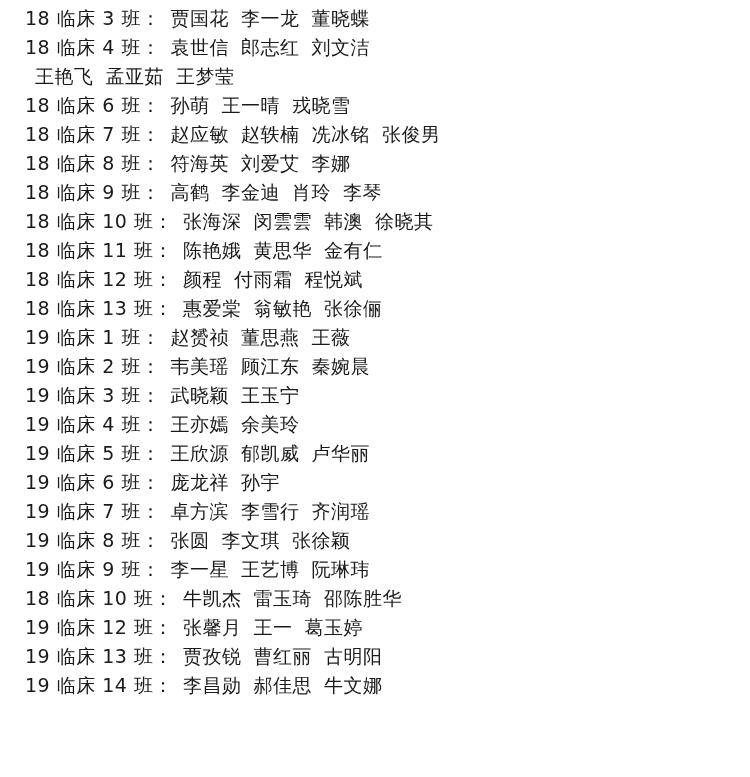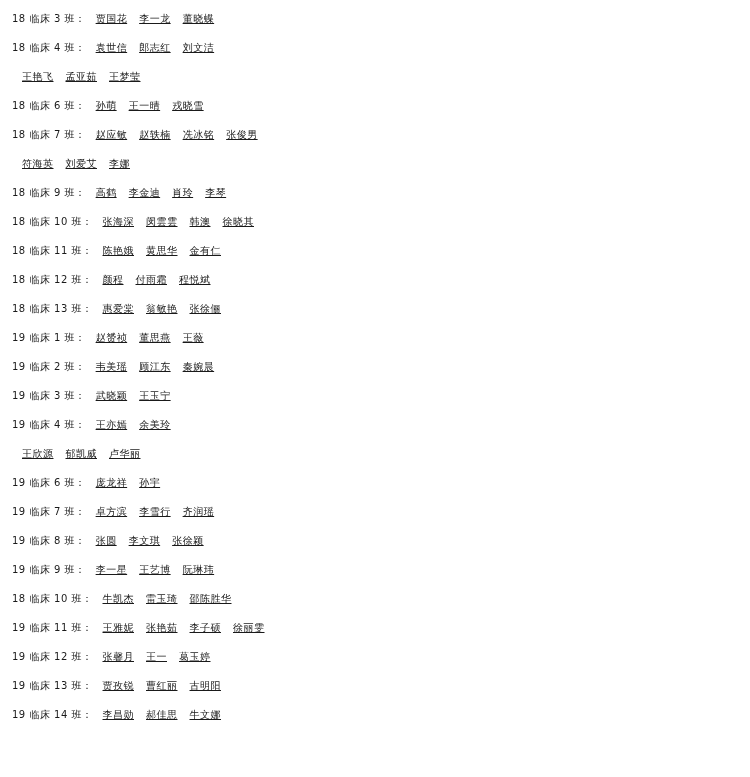--- a/index.html
+++ b/index.html
@@ -15,33 +15,32 @@
     overflow: hidden;
   }
   #doc {
     width: 750px;
     padding-top: 4px;
     box-sizing: border-box;
   }
   .line {
     display: flex;
     align-items: baseline;
-    padding-left: 12px;
+    padding-left: 25px;
     height: 29px;
     line-height: 29px;
     white-space: nowrap;
-    font-size: 10px;
+    font-size: 19px;
   }
   .line .label {
     letter-spacing: 0.5px;
   }
   .line .names {
     margin-left: 10px;
     letter-spacing: 0.5px;
-    text-decoration: underline;
   }
   .line .names .nm {
     margin-right: 12px;
   }
   .line .names .nm:last-child {
     margin-right: 0;
   }
   .indent-extra .names {
   }
 </style>
@@ -62,20 +61,21 @@
     </div>
     <div class="line">
       <span class="label">18 临床 6 班：</span>
       <span class="names"><span class="nm">孙萌</span><span class="nm">王一晴</span><span class="nm">戎晓雪</span></span>
     </div>
     <div class="line">
       <span class="label">18 临床 7 班：</span>
       <span class="names"><span class="nm">赵应敏</span><span class="nm">赵轶楠</span><span class="nm">冼冰铭</span><span class="nm">张俊男</span></span>
     </div>
     <div class="line">
+      <span class="label">18 临床 8 班：</span>
       <span class="names"><span class="nm">符海英</span><span class="nm">刘爱艾</span><span class="nm">李娜</span></span>
     </div>
     <div class="line">
       <span class="label">18 临床 9 班：</span>
       <span class="names"><span class="nm">高鹤</span><span class="nm">李金迪</span><span class="nm">肖玲</span><span class="nm">李琴</span></span>
     </div>
     <div class="line">
       <span class="label">18 临床 10 班：</span>
       <span class="names"><span class="nm">张海深</span><span class="nm">闵雲雲</span><span class="nm">韩澳</span><span class="nm">徐晓其</span></span>
     </div>
@@ -101,20 +101,21 @@
     </div>
     <div class="line indent-extra">
       <span class="label">19 临床 3 班：</span>
       <span class="names"><span class="nm">武晓颖</span><span class="nm">王玉宁</span></span>
     </div>
     <div class="line">
       <span class="label">19 临床 4 班：</span>
       <span class="names"><span class="nm">王亦嫣</span><span class="nm">余美玲</span></span>
     </div>
     <div class="line">
+      <span class="label">19 临床 5 班：</span>
       <span class="names"><span class="nm">王欣源</span><span class="nm">郁凯威</span><span class="nm">卢华丽</span></span>
     </div>
     <div class="line">
       <span class="label">19 临床 6 班：</span>
       <span class="names"><span class="nm">庞龙祥</span><span class="nm">孙宇</span></span>
     </div>
     <div class="line">
       <span class="label">19 临床 7 班：</span>
       <span class="names"><span class="nm">卓方滨</span><span class="nm">李雪行</span><span class="nm">齐润瑶</span></span>
     </div>
@@ -124,24 +125,20 @@
     </div>
     <div class="line">
       <span class="label">19 临床 9 班：</span>
       <span class="names"><span class="nm">李一星</span><span class="nm">王艺博</span><span class="nm">阮琳玮</span></span>
     </div>
     <div class="line">
       <span class="label">18 临床 10 班：</span>
       <span class="names"><span class="nm">牛凯杰</span><span class="nm">雷玉琦</span><span class="nm">邵陈胜华</span></span>
     </div>
     <div class="line">
-      <span class="label">19 临床 11 班：</span>
-      <span class="names"><span class="nm">王雅妮</span><span class="nm">张艳茹</span><span class="nm">李子硕</span><span class="nm">徐丽雯</span></span>
-    </div>
-    <div class="line">
       <span class="label">19 临床 12 班：</span>
       <span class="names"><span class="nm">张馨月</span><span class="nm">王一</span><span class="nm">葛玉婷</span></span>
     </div>
     <div class="line">
       <span class="label">19 临床 13 班：</span>
       <span class="names"><span class="nm">贾孜锐</span><span class="nm">曹红丽</span><span class="nm">古明阳</span></span>
     </div>
     <div class="line">
       <span class="label">19 临床 14 班：</span>
       <span class="names"><span class="nm">李昌勋</span><span class="nm">郝佳思</span><span class="nm">牛文娜</span></span>

